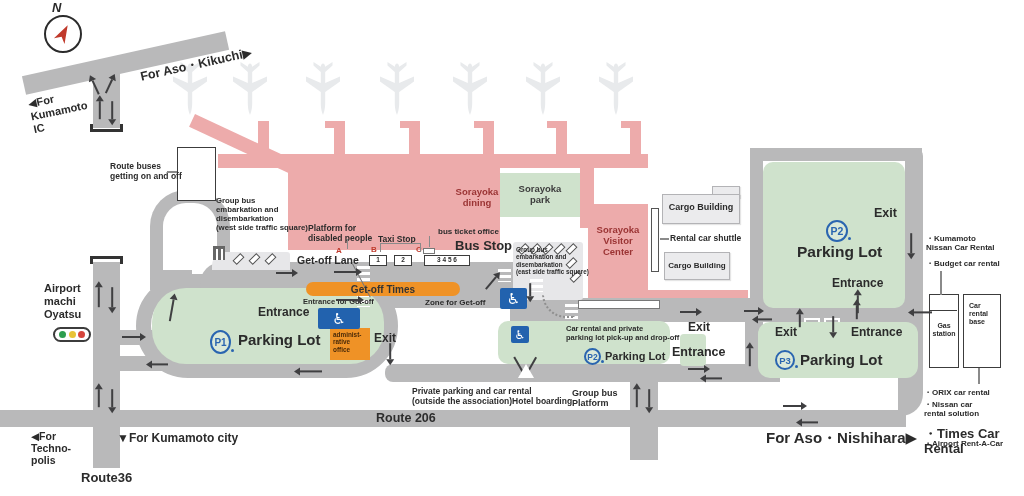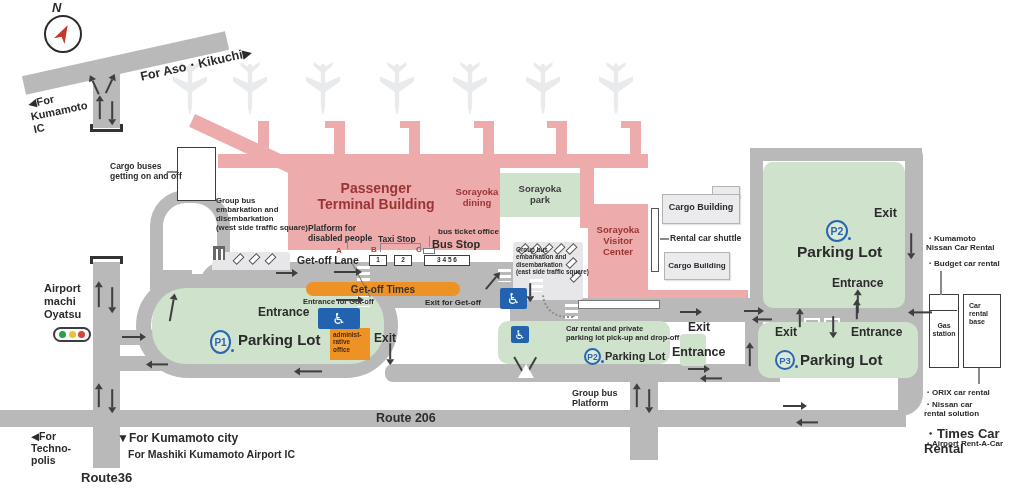--- a/index.html
+++ b/index.html
@@ -169,26 +169,24 @@
   <div class="lbl" style="left:27px;top:98px;font-size:11px;transform:rotate(-12deg);transform-origin:0 0">◀For
 Kumamoto
 IC</div>
   <div class="lbl" style="left:44px;top:282px;font-size:11px">Airport
 machi
 Oyatsu</div>
   <div class="lbl" style="left:31px;top:430px;font-size:10.5px">◀For
 Techno-
 polis</div>
   <div class="lbl" style="left:117px;top:432px;font-size:12px">▼For Kumamoto city</div>
-  <div class="lbl" style="left:128px;top:448px;font-size:10.5px">For Mashiki Kumamoto Airport IC</div>
   <div class="lbl" style="left:81px;top:470px;font-size:13px">Route36</div>
   <div class="lbl" style="left:376px;top:411px;font-size:12.5px;color:#2d2d2d">Route 206</div>
-
-  <div class="lbl ctr tred" style="left:296px;top:180px;width:160px;font-size:14px">Passenger
-Terminal Building</div>
+  <div class="lbl" style="left:766px;top:429px;font-size:15px">For Aso・Nishihara▶</div>
+
   <div class="lbl ctr tred" style="left:452px;top:186px;width:50px;font-size:9.5px">Sorayoka
 dining</div>
   <div class="lbl ctr" style="left:505px;top:183px;width:70px;font-size:9.5px;color:#3d3d3d">Sorayoka
 park</div>
   <div class="lbl ctr tred" style="left:590px;top:224px;width:56px;font-size:9.5px">Sorayoka
 Visitor
 Center</div>
 
   <div class="lbl ctr" style="left:662px;top:202px;width:78px;font-size:9px">Cargo Building</div>
   <div class="lbl ctr" style="left:664px;top:261px;width:66px;font-size:8px">Cargo Building</div>
@@ -199,54 +197,56 @@
 disabled people</div>
   <div class="lbl" style="left:336px;top:246px;font-size:8px;color:#c0392b">A</div>
   <div class="lbl" style="left:371px;top:245px;font-size:8px;color:#c0392b">B</div>
   <div class="lbl" style="left:416px;top:245px;font-size:8px;color:#c0392b">C</div>
   <div class="lbl" style="left:378px;top:235px;font-size:8.5px">Taxi Stop</div>
   <div class="leader" style="left:380px;top:243px;width:41px;height:1px"></div>
   <div class="leader" style="left:380px;top:243px;width:1px;height:9px"></div>
   <div class="leader" style="left:420px;top:243px;width:1px;height:9px"></div>
   <div class="leader" style="left:347px;top:239px;width:1px;height:10px"></div>
   <div class="lbl" style="left:438px;top:227px;font-size:8px">bus ticket office</div>
-  <div class="lbl" style="left:432px;top:238px;font-size:11px">Bus Stop</div>
+  <div class="lbl" style="left:455px;top:238px;font-size:13px">Bus Stop</div>
   <div class="leader" style="left:429px;top:236px;width:1px;height:11px"></div>
   <div class="whitebox" style="left:369px;top:255px;width:18px;height:11px;border-width:1px"></div>
   <div class="lbl ctr" style="left:369px;top:256px;width:18px;font-size:6.5px">1</div>
   <div class="whitebox" style="left:394px;top:255px;width:18px;height:11px;border-width:1px"></div>
   <div class="lbl ctr" style="left:394px;top:256px;width:18px;font-size:6.5px">2</div>
   <div class="whitebox" style="left:424px;top:255px;width:46px;height:11px;border-width:1px"></div>
   <div class="lbl ctr" style="left:424px;top:256px;width:46px;font-size:6.5px">3 4 5 6</div>
   <div class="lbl" style="left:297px;top:254px;font-size:10.5px">Get-off Lane</div>
   <div class="abs" style="left:352px;top:264px;width:1px;height:38px;background:#777;transform:rotate(-28deg);transform-origin:0 0"></div>
   <div class="lbl ctr" style="left:306px;top:284px;width:154px;font-size:10px;color:#333">Get-off Times</div>
   <div class="lbl" style="left:303px;top:298px;font-size:7.5px">Entrance for Get-off</div>
-  <div class="lbl" style="left:425px;top:298px;font-size:8px">Exit for Get-off</div>
-
-  <div class="lbl" style="left:110px;top:162px;font-size:8.5px">Cargo buses
+  <div class="lbl" style="left:425px;top:298px;font-size:8px">Zone for Get-off</div>
+
+  <div class="lbl" style="left:110px;top:162px;font-size:8.5px">Route buses
 getting on and off</div>
   <div class="leader" style="left:167px;top:171px;width:10px;height:1.5px"></div>
   <div class="lbl" style="left:216px;top:196px;font-size:7.8px">Group bus
 embarkation and
 disembarkation
 (west side traffic square)</div>
   <div class="lbl" style="left:516px;top:246px;font-size:6.3px">Group bus
 embarkation and
 disembarkation
 (east side traffic square)</div>
   <div class="lbl" style="left:572px;top:388px;font-size:9px">Group bus
 Platform</div>
 
   <div class="lbl" style="left:258px;top:306px;font-size:12px">Entrance</div>
   <div class="lbl" style="left:238px;top:331px;font-size:15px">Parking Lot</div>
   <div class="lbl" style="left:333px;top:331px;font-size:6.4px;color:#4a2a08">administ-
 rative
 office</div>
   <div class="lbl" style="left:374px;top:332px;font-size:12px">Exit</div>
+  <div class="lbl" style="left:412px;top:387px;font-size:8.5px">Private parking and car rental
+(outside the association)Hotel boarding</div>
 
   <div class="lbl" style="left:566px;top:325px;font-size:7.5px">Car rental and private
 parking lot pick-up and drop-off</div>
   <div class="lbl" style="left:605px;top:350px;font-size:11px">Parking Lot</div>
   <div class="lbl" style="left:688px;top:321px;font-size:12px">Exit</div>
   <div class="lbl" style="left:672px;top:345px;font-size:12.5px">Entrance</div>
 
   <div class="lbl" style="left:874px;top:206px;font-size:12.5px">Exit</div>
   <div class="lbl" style="left:797px;top:243px;font-size:15.5px">Parking Lot</div>
   <div class="lbl" style="left:832px;top:277px;font-size:12px">Entrance</div>

